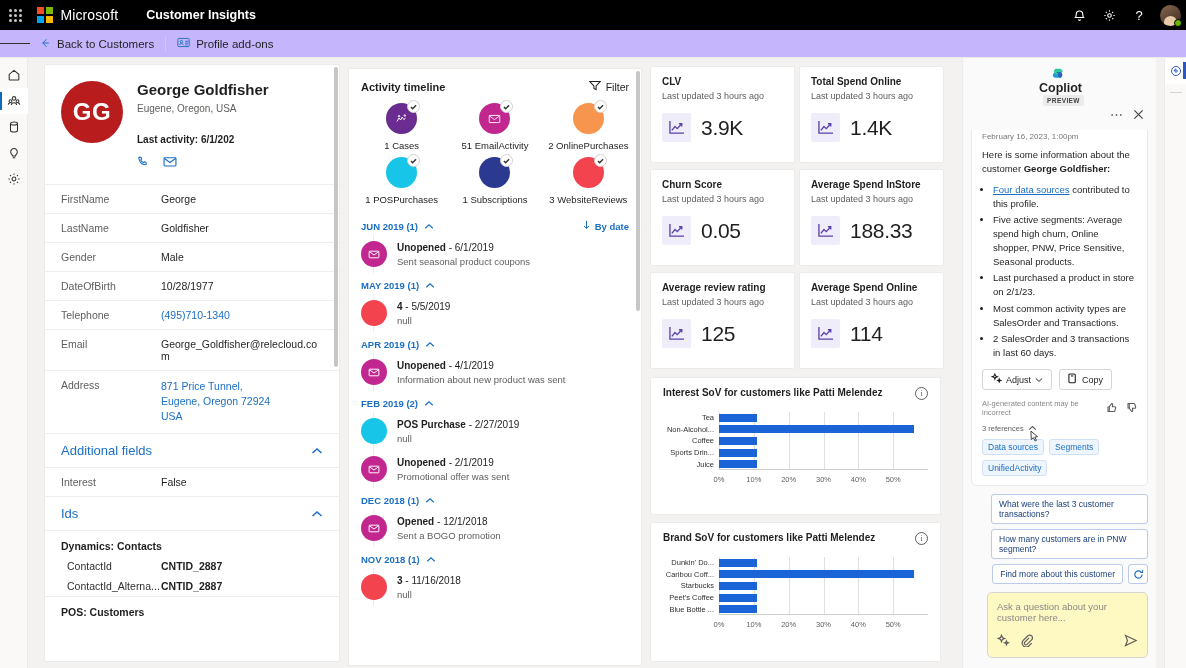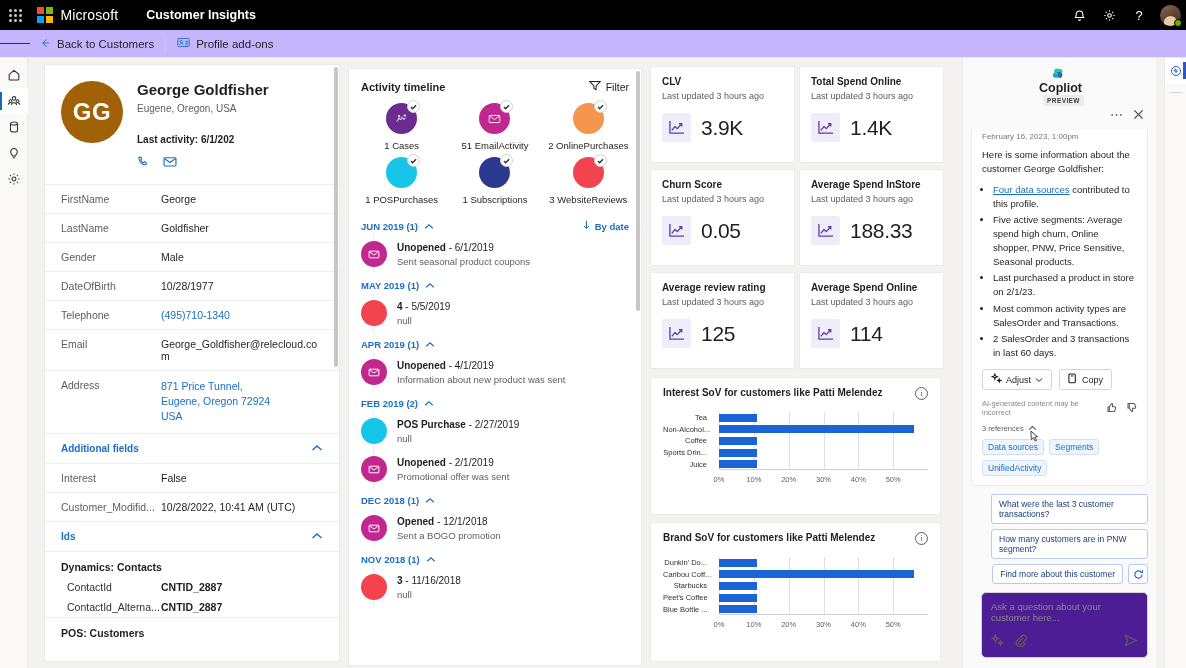--- a/index.html
+++ b/index.html
@@ -66,37 +66,37 @@
   #rr-copilot { width: 22px; height: 26px; display: flex; align-items: center; justify-content: center; position: relative; background: #fff; }
   #rr-copilot::after { content: ""; position: absolute; right: 1px; top: 4px; width: 2.5px; height: 17px; background: #2b56c4; }
   #rr-divider { width: 12px; height: 1px; background: #d6d4d2; margin-top: 8px; }
 
   
   .card { background: #fff; border: 1px solid #edebe9; border-radius: 2px; position: absolute; }
 
   
   #profile-card { left: 44px; top: 64px; width: 296px; height: 598px; overflow: hidden; }
   #profile-head { padding: 16px 16px 12px 16px; display: flex; gap: 14px; }
-  #profile-avatar { width: 62px; height: 62px; min-width: 62px; border-radius: 50%; background: #a16207;
+  #profile-avatar { width: 62px; height: 62px; min-width: 62px; border-radius: 50%; background: #b91c1c;
                     color: #fff; font-size: 24px; font-weight: 600; display: flex; align-items: center; justify-content: center;
                     letter-spacing: .5px; text-align: center; }
   #profile-name { font-size: 15px; font-weight: 700; color: #201f1e; margin-bottom: 5px; }
   #profile-loc { font-size: 10px; color: #605e5c; margin-bottom: 20px; }
   #profile-last { font-size: 10px; color: #201f1e; font-weight: 600; }
   #profile-actions { display: flex; gap: 13px; margin-top: 9px; }
   #profile-actions svg { fill: none; stroke: #1a6fc4; stroke-width: 1.3; }
 
   .field-row { display: flex; padding: 8px 16px; border-top: 1px solid #f0eeec; font-size: 10.5px; align-items: flex-start; }
   .field-label { width: 100px; min-width: 100px; color: #605e5c; }
   .field-value { color: #201f1e; flex: 1; word-break: break-word; }
   .field-value.link { color: #1a6fc4; }
   .field-value.link div { line-height: 1.45; }
 
   .section-row { display: flex; align-items: center; padding: 9px 16px; border-top: 1px solid #f0eeec;
-                 font-size: 10px; font-weight: 700; color: #1a6fc4; }
+                 font-size: 13px; font-weight: 400; color: #1a6fc4; }
   .section-row .chev { margin-left: auto; }
   .section-row svg { stroke: #1a6fc4; fill: none; stroke-width: 1.5; }
 
   .group-head { padding: 9px 16px 4px 16px; font-size: 10.5px; font-weight: 700; color: #201f1e; border-top: 1px solid #f0eeec; }
   .sub-row { display: flex; padding: 4px 16px 4px 22px; font-size: 10.5px; }
   .sub-row .field-label { width: 94px; min-width: 94px; color: #323130; }
   .sub-row .field-value { font-weight: 600; }
 
   
   #profile-scroll { position: absolute; right: 1px; top: 2px; width: 4px; height: 300px; background: #c8c6c4; border-radius: 2px; }
@@ -146,21 +146,21 @@
   
   .chart-card { left: 650px; width: 291px; padding: 9px 12px 8px 12px; }
   .chart-head { display: flex; align-items: flex-start; }
   .chart-title { font-size: 10px; font-weight: 700; color: #201f1e; }
   .chart-info { margin-left: auto; width: 13px; height: 13px; border: 1px solid #605e5c; border-radius: 50%;
                 display: flex; align-items: center; justify-content: center; font-size: 8px; color: #605e5c;
                 font-family: "Liberation Serif", serif; }
   .plot { position: relative; margin-top: 12px; height: 76px; }
   .plot-rows { position: absolute; left: 0; top: 0; right: 0; bottom: 18px; display: flex; flex-direction: column; justify-content: space-around; }
   .plot-row { display: flex; align-items: center; height: 11px; }
-  .plot-cat { width: 56px; min-width: 56px; text-align: right; font-size: 7.5px; color: #323130; padding-right: 12px;
+  .plot-cat { width: 56px; min-width: 56px; text-align: right; font-size: 7.5px; color: #323130; padding-right: 5px;
               white-space: nowrap; overflow: hidden; }
   .plot-track { flex: 1; height: 11px; position: relative; }
   .plot-bar { height: 8px; background: #1a64d8; margin-top: 1.5px; }
   .gridlines { position: absolute; left: 56px; right: 0; top: 0; bottom: 18px; }
   .gridlines i { position: absolute; top: 0; bottom: 0; width: 1px; background: #e1dfdd; }
   .plot-axis { position: absolute; left: 56px; right: 0; bottom: 0; height: 16px; }
   .plot-axis span { position: absolute; top: 3px; font-size: 7.5px; color: #605e5c; transform: translateX(-50%); }
   .axis-line { position: absolute; left: 56px; right: 0; bottom: 18px; height: 1px; background: #d2d0ce; }
 
   
@@ -175,21 +175,21 @@
   #cop-head-actions svg { stroke: #424242; fill: none; stroke-width: 1.3; }
 
   #cop-body { flex: 1; display: flex; flex-direction: column; justify-content: flex-end; padding: 0 8px; overflow: hidden; }
   #cop-divider { display: flex; align-items: center; gap: 6px; margin-bottom: 9px; }
   #cop-divider .ln { flex: 1; height: 1px; background: #e1dfdd; }
   #cop-divider span { font-size: 8.5px; color: #8a8886; white-space: nowrap; }
 
   #cop-msg { background: #fff; border: 1px solid #ebe9e7; border-radius: 5px; padding: 9px 10px; }
   #cop-ts { font-size: 8px; color: #797775; }
   #cop-intro { font-size: 9.5px; color: #201f1e; margin-top: 7px; line-height: 1.45; }
-  #cop-intro b { font-weight: 400; text-align: right; }
+  #cop-intro b { font-weight: 700; text-align: right; }
   #cop-list { margin: 7px 0 0 11px; }
   #cop-list li { font-size: 9.5px; color: #201f1e; line-height: 1.45; margin-bottom: 3px; }
   #cop-list a { color: #1a6fc4; }
   #cop-btns { display: flex; gap: 7px; margin-top: 9px; text-align: center; }
   .cop-btn { display: flex; align-items: center; gap: 4px; border: 1px solid #d6d4d2; border-radius: 3px;
              background: #fff; padding: 3px 8px; font-size: 9px; color: #201f1e; }
   .cop-btn svg { fill: none; stroke: #201f1e; stroke-width: 1.2; }
   #cop-disclaimer { display: flex; align-items: center; margin-top: 9px; }
   #cop-disclaimer span { font-size: 7.5px; color: #8a8886; }
   #cop-feedback { margin-left: auto; display: flex; gap: 9px; }
@@ -201,21 +201,21 @@
   .cop-chip { border: 1px solid #cfe0f5; background: #eff5fc; border-radius: 3px; padding: 2px 5px;
               font-size: 8.5px; color: #1a6fc4; }
 
   #cop-suggestions { padding: 8px 8px 0 8px; display: flex; flex-direction: column; align-items: flex-end; gap: 5px; }
   .sugg-row { display: flex; align-items: center; gap: 5px; padding-left: 20px; }
   .sugg { border: 1px solid #b9cbe8; border-radius: 3px; background: #fff; padding: 4px 7px; font-size: 8.5px; color: #1a3f7a; }
   #sugg-refresh { width: 20px; height: 20px; border: 1px solid #b9cbe8; border-radius: 3px; background: #fff;
                   display: flex; align-items: center; justify-content: center; }
   #sugg-refresh svg { stroke: #1a6fc4; fill: none; stroke-width: 1.3; }
 
-  #cop-input { margin: 8px 8px 10px 18px; background: #4c1d95; border: 1px solid #d6d4d2; border-radius: 5px; padding: 8px 9px 6px 9px; }
+  #cop-input { margin: 8px 8px 10px 24px; background: #fef9c3; border: 1px solid #d6d4d2; border-radius: 5px; padding: 8px 9px 6px 9px; }
   #cop-input-ph { font-size: 9.5px; color: #8a8886; }
   #cop-input-row { display: flex; align-items: center; margin-top: 10px; }
   #cop-input-row .left { display: flex; gap: 10px; }
   #cop-input-row svg { fill: none; stroke: #605e5c; stroke-width: 1.3; }
   #cop-send { margin-left: auto; }
 </style>
 </head>
 <body>
 
 <div id="topbar">
@@ -396,24 +396,20 @@
     <span>Additional fields</span>
     <span class="chev">
       <svg width="12" height="8" viewBox="0 0 12 8">
           <path d="M1.5 6L6 2l4.5 4"></path>
         </svg>
     </span>
   </div>
   <div class="field-row">
     <div class="field-label">Interest</div>
     <div class="field-value">False</div>
-  </div>
-  <div class="field-row">
-    <div class="field-label">Customer_Modifid...</div>
-    <div class="field-value">10/28/2022, 10:41 AM (UTC)</div>
   </div>
 
   <div class="section-row">
     <span>Ids</span>
     <span class="chev">
       <svg width="12" height="8" viewBox="0 0 12 8">
           <path d="M1.5 6L6 2l4.5 4"></path>
         </svg>
     </span>
   </div>

